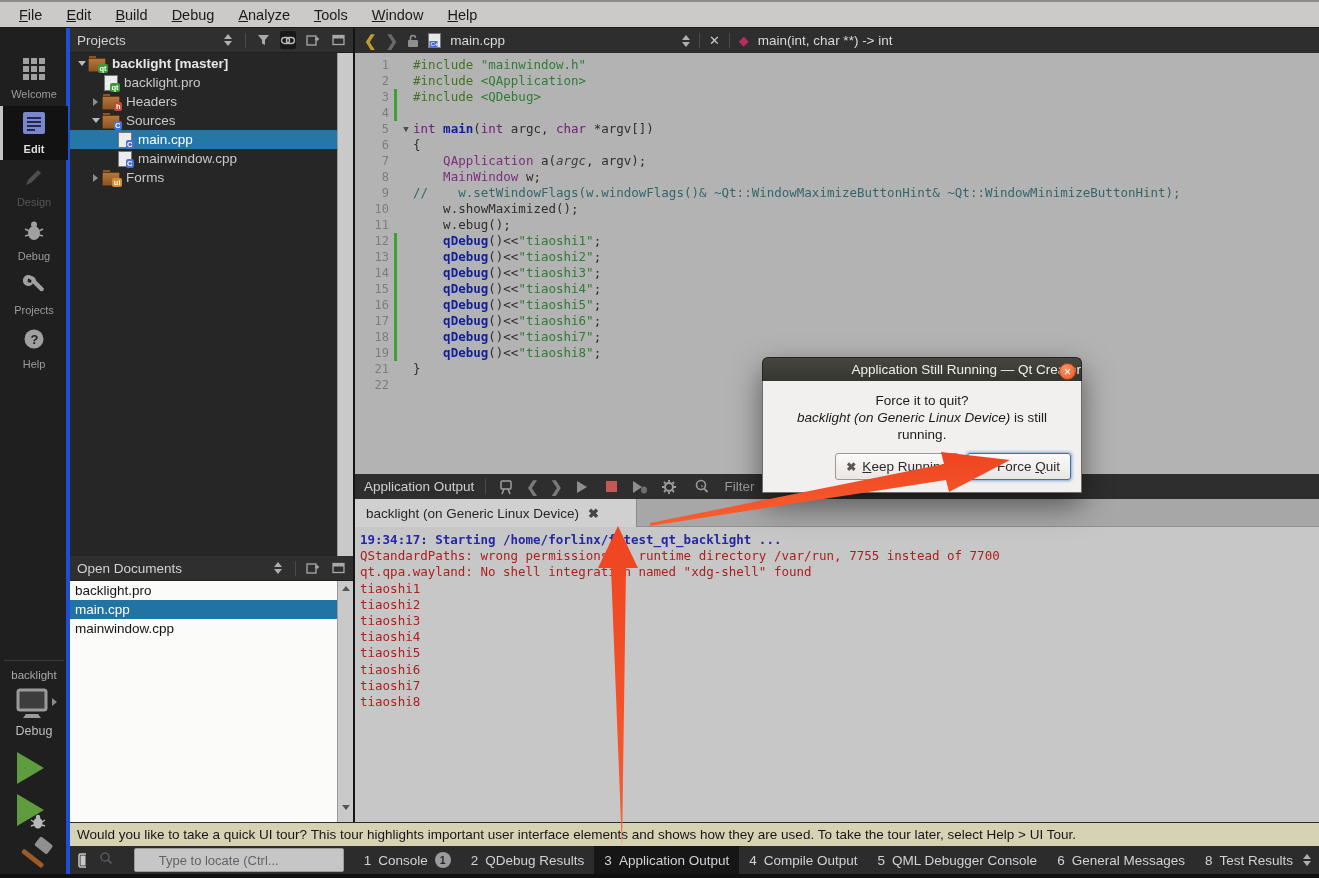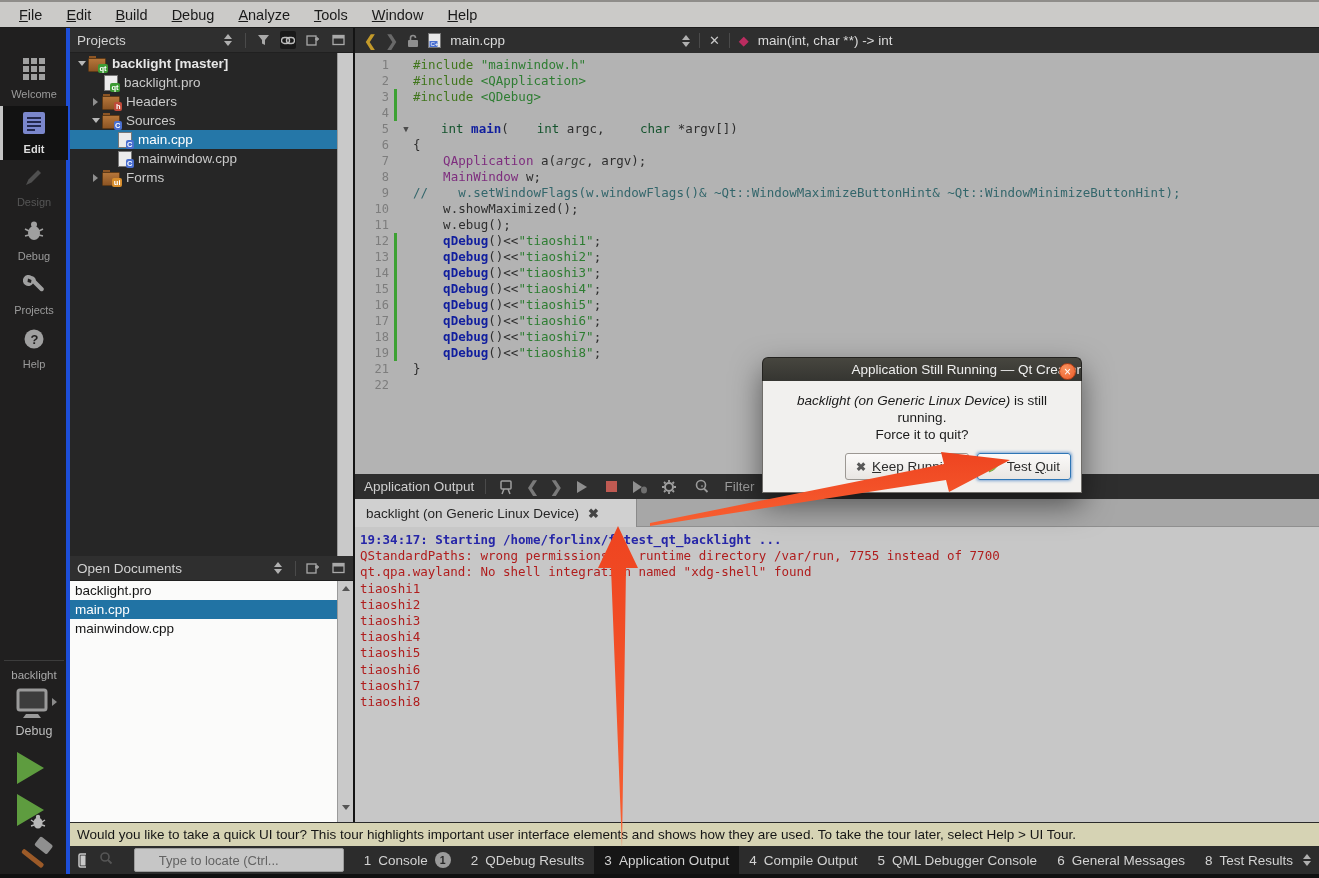--- a/index.html
+++ b/index.html
@@ -76,21 +76,21 @@
   .xglyph{color:#c9c9c9;font-size:13px;}
   .diamond{color:#bb2c60;font-size:13px;}
   .editor{position:absolute;left:355px;top:53px;width:964px;height:421px;background:#b3b3b3;
           font-family:"DejaVu Sans Mono",monospace;font-size:12.5px;line-height:16px;padding-top:4px;box-sizing:border-box;}
   .code-line{display:flex;height:16px;white-space:pre;}
   .ln{width:34px;text-align:right;color:#7d7d7d;padding-right:5px;flex:none;font-size:12px;}
   .ln.cur{color:#353535;font-weight:bold;}
   .chgbar{width:3px;flex:none;margin-right:2px;}
   .chgbar.on{background:#3da133;}
   .foldcol{width:14px;flex:none;color:#4c4c4c;font-size:9px;text-align:center;line-height:16px;}
-  .pp{color:#41761d;} .str{color:#2e7d32;} .kw{color:#14532d;margin-left:28px;} .fn{color:#101e9e;font-weight:bold;}
+  .pp{color:#41761d;} .str{color:#2e7d32;} .kw{color:#701a75;} .fn{color:#101e9e;font-weight:bold;}
   .ty{color:#7e2d7e;} .pl{color:#2e2e2e;} .cm{color:#33666b;} .it{font-style:italic;color:#3d3d3d;}
   
   .output-toolbar{position:absolute;left:355px;top:474px;width:964px;height:25px;background:#2e2e2e;
                   display:flex;align-items:center;gap:11px;padding:0 9px;box-sizing:border-box;}
   .otb-icon{display:flex;align-items:center;justify-content:center;width:18px;height:18px;}
   .filter-input{background:transparent;border:0;outline:0;color:#9a9a9a;font-size:13.5px;width:110px;
                 font-family:"Liberation Sans",sans-serif;}
   .filter-input::placeholder{color:#9a9a9a;}
   .tabstrip{position:absolute;left:355px;top:499px;width:964px;height:28px;background:#a7a7a7;
             border-bottom:1px solid #8f8f8f;box-sizing:border-box;display:flex;}
@@ -517,32 +517,32 @@
       </span>
   </div>
   <div class="bottom-strip"></div>
 
   <div class="dialog">
     <div class="dlg-title">
       <span>Application Still Running — Qt Creator</span>
       <span class="dlg-close">×</span>
     </div>
     <div class="dlg-body">
+      <div class="dlg-msg">Force it to quit?</div>
       <div class="dlg-msg"><i>backlight (on Generic Linux Device)</i><span> is still running.</span></div>
-      <div class="dlg-msg">Force it to quit?</div>
       <div class="dlg-buttons">
         <button class="btn">
           <span class="bicon">✖</span>
           <span><span></span><u>K</u><span>eep Running</span></span>
         </button>
         <button class="btn focus">
           <svg width="13" height="13">
             <path d="M1 12 L3 7.5 L9 1.5 L11.5 4 L5.5 10 Z" fill="#8fc046" stroke="#6f9c32" stroke-width="0.8"></path>
           </svg>
-          <span><span>Test </span><u>Q</u><span>uit</span></span>
+          <span><span>Force </span><u>Q</u><span>uit</span></span>
         </button>
       </div>
     </div>
   </div>
 
   <svg class="arrows" width="1319" height="878">
     <defs>
       <linearGradient id="ag" x1="0" y1="1" x2="0" y2="0">
         <stop offset="0" stop-color="#f85f31"></stop>
           <stop offset="1" stop-color="#ee4420"></stop>

